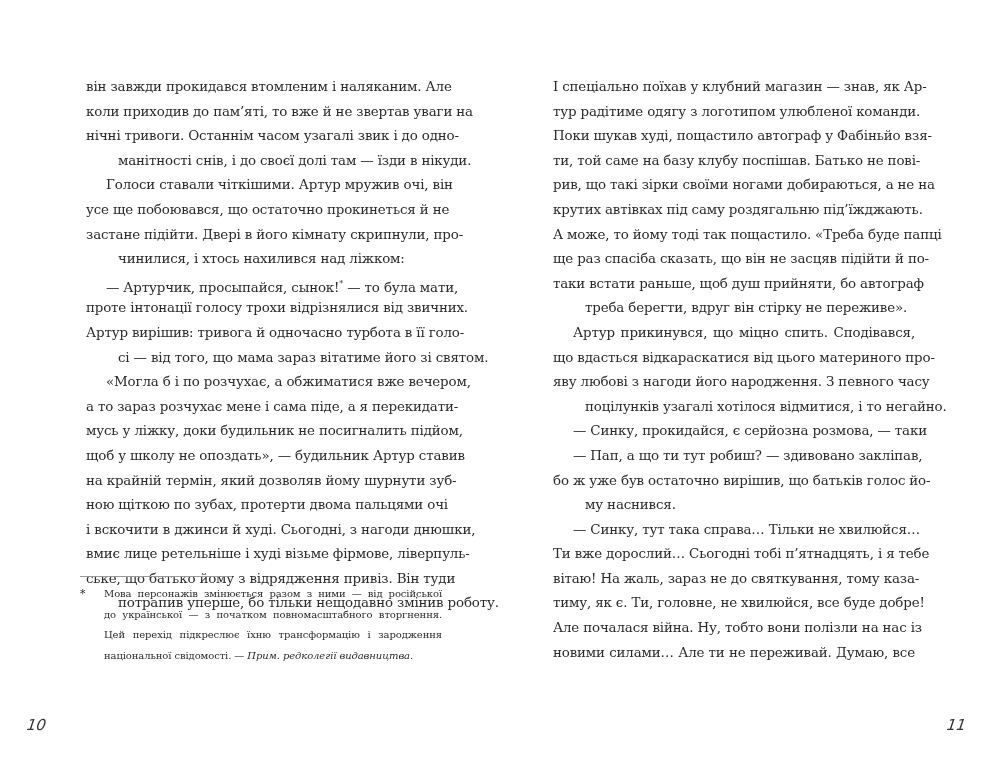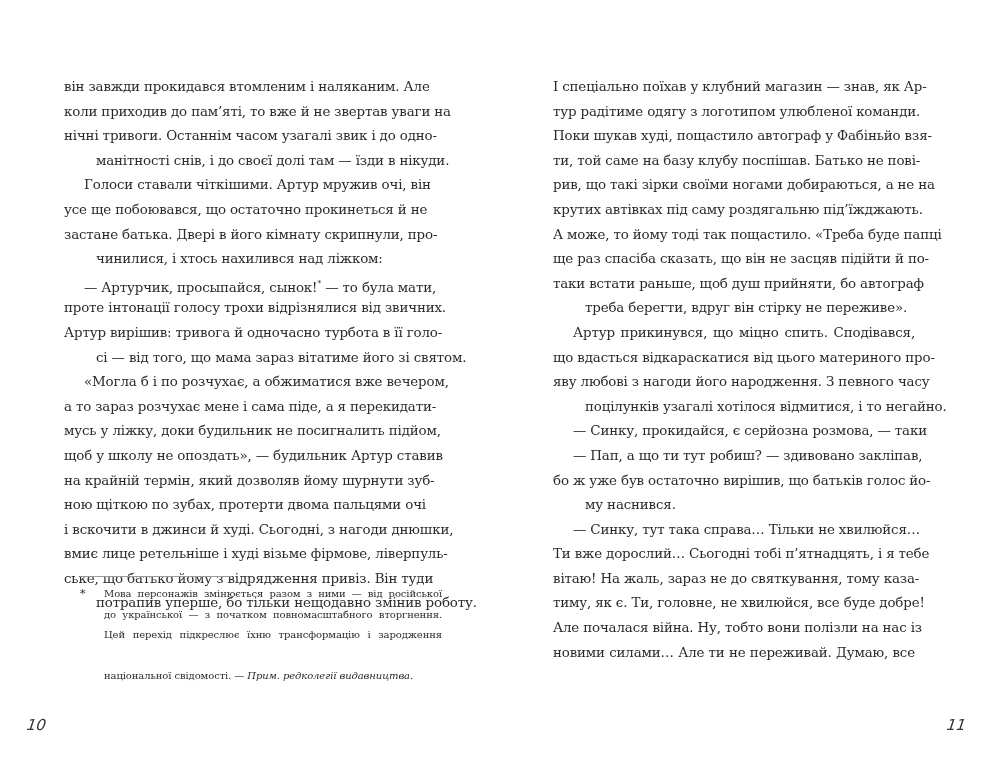--- a/index.html
+++ b/index.html
@@ -3,55 +3,55 @@
 <meta charset="utf-8">
 <style>
   html, body { margin: 0; padding: 0; background: #ffffff; }
   body { width: 991px; height: 762px; position: relative; overflow: hidden;
          font-family: "DejaVu Serif", "Liberation Serif", serif; color: #2a2a2a; }
   .spread { position: absolute; inset: 0; }
   .page { position: absolute; top: 0; height: 762px; }
   .page-left { left: 0; width: 495px; }
   .page-right { left: 495px; width: 496px; }
   .col { position: absolute; top: 75px; width: 362px; }
-  .page-left .col { left: 64px; }
+  .page-left .col { left: 86px; }
   .page-right .col { left: 58px; }
   .line { display: block; height: 24.6px; line-height: 24.6px; font-size: 13.4px;
           white-space: nowrap; text-align: justify; text-align-last: justify;
           letter-spacing: -0.15px; }
   .line.last { text-align-last: left; margin-left: 32px; }
   .line.indent { padding-left: 20px; }
   .sup { font-size: 8px; vertical-align: 6px; }
   .rule { position: absolute; left: 80px; top: 576px; width: 152px; height: 1px; background: #9a9a9a; }
   .footnote { position: absolute; left: 80px; top: 584px; width: 362px; }
   .fn-mark { position: absolute; left: 0; top: 0; font-size: 11px; line-height: 20px; }
   .fn-body { position: absolute; left: 24px; top: 0; width: 338px; }
   .fn-line { display: block; height: 20.5px; line-height: 20.5px; font-size: 10px;
              white-space: nowrap; text-align: justify; text-align-last: justify; letter-spacing: -0.1px; }
-  .fn-line.last { text-align-last: left; margin-top: 20px; }
+  .fn-line.last { text-align-last: left; }
   .fn-italic { font-style: italic; }
   .folio { position: absolute; top: 716px; font-family: "DejaVu Sans", sans-serif;
            font-style: italic; font-size: 15px; color: #333; font-weight: 300; transform: skewX(-8deg); }
   .folio-left { left: 27px; }
   .folio-right { left: 452px; }
 </style>
 </head>
 <body>
 
 <div class="spread">
 
   <div class="page page-left">
     <div class="col">
       <span class="line indentable">він завжди прокидався втомленим і наляканим. Але</span>
       <span class="line">коли приходив до пам’яті, то вже й не звертав уваги на</span>
       <span class="line">нічні тривоги. Останнім часом узагалі звик і до одно-</span>
       <span class="line last">манітності снів, і до своєї долі там — їзди в нікуди.</span>
       <span class="line indent">Голоси ставали чіткішими. Артур мружив очі, він</span>
       <span class="line">усе ще побоювався, що остаточно прокинеться й не</span>
-      <span class="line">застане батька. Двері в його кімнату скрипнули, про-</span>
+      <span class="line">застане підійти. Двері в його кімнату скрипнули, про-</span>
       <span class="line last">чинилися, і хтось нахилився над ліжком:</span>
       <span class="line indent">— Артурчик, просыпайся, сынок!<span class="sup">*</span> — то була мати,</span>
       <span class="line">проте інтонації голосу трохи відрізнялися від звичних.</span>
       <span class="line">Артур вирішив: тривога й одночасно турбота в її голо-</span>
       <span class="line last">сі — від того, що мама зараз вітатиме його зі святом.</span>
       <span class="line indent">«Могла б і по розчухає, а обжиматися вже вечером,</span>
       <span class="line">а то зараз розчухає мене і сама піде, а я перекидати-</span>
       <span class="line">мусь у ліжку, доки будильник не посигналить підйом,</span>
       <span class="line">щоб у школу не опоздать», — будильник Артур ставив</span>
       <span class="line">на крайній термін, який дозволяв йому шурнути зуб-</span>

